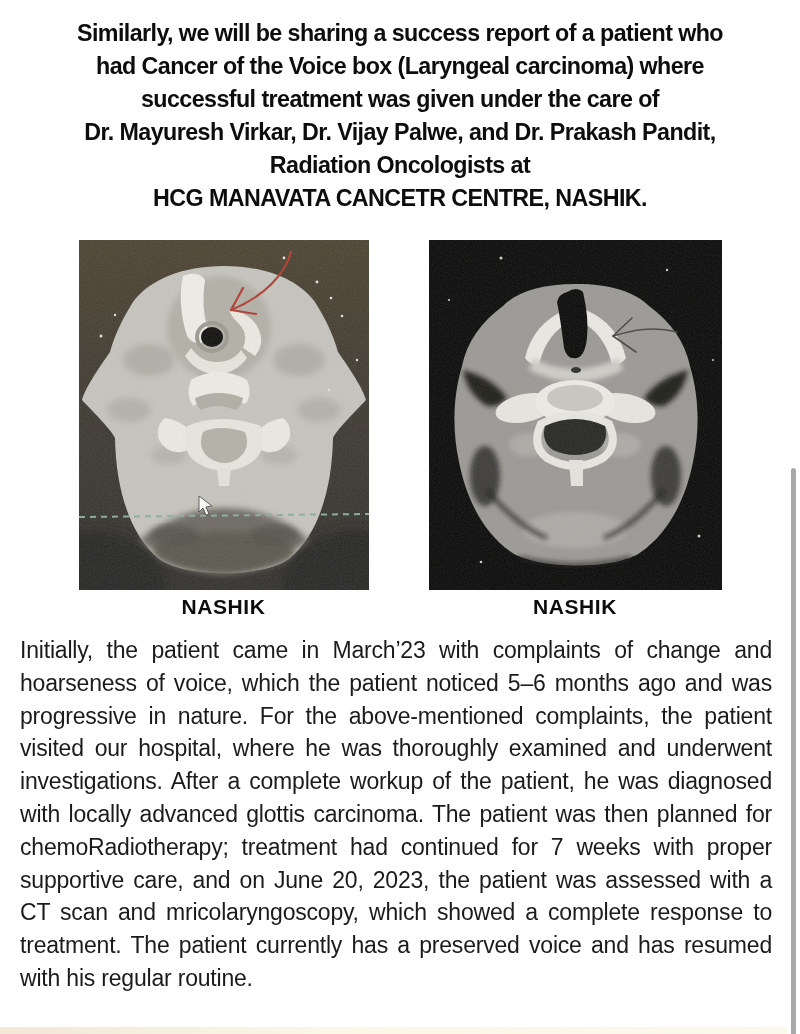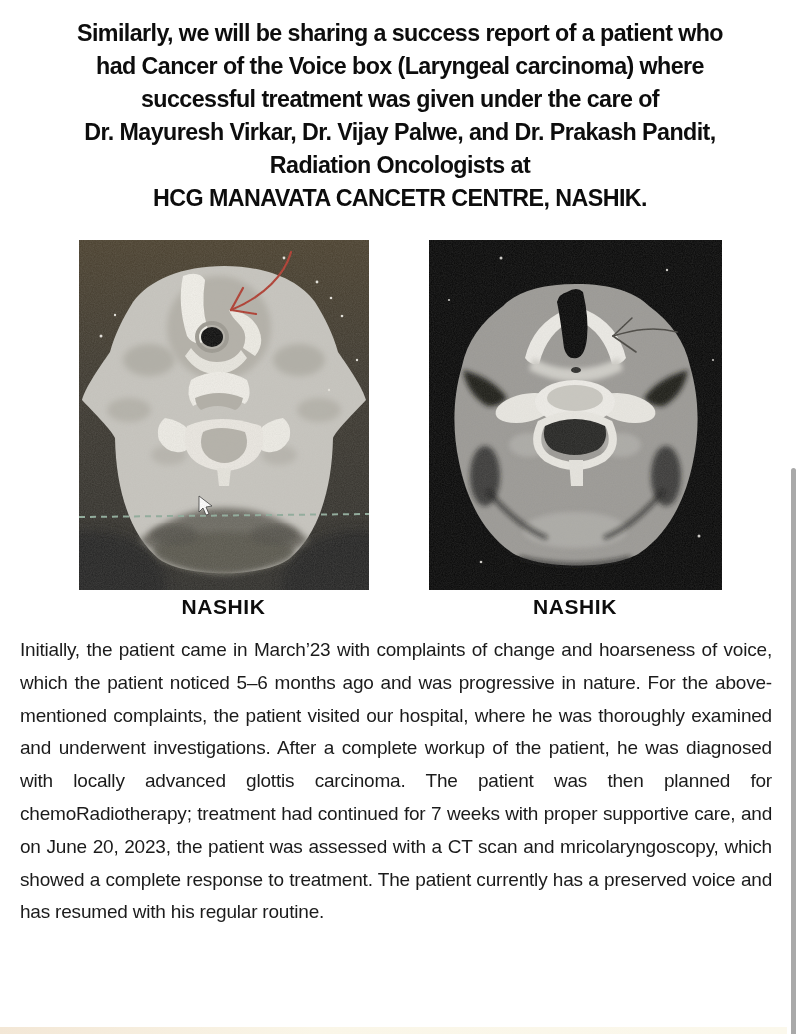--- a/index.html
+++ b/index.html
@@ -34,21 +34,21 @@
   figcaption{
     margin-top:5px;
     font-weight:bold;
     font-size:21px;
     letter-spacing:0.6px;
     color:#0d0d0d;
   }
   .ct-frame{display:block;}
   .body-text{
     margin:15px 28px 0 20px;
-    font-size:19px;
+    font-size:23px;
     line-height:32.8px;
     letter-spacing:-0.2px;
     text-align:justify;
     color:#1b1b1b;
   }
   .bottom-strip{
     position:absolute;
     left:0;bottom:0;
     width:787px;height:7px;
     background:linear-gradient(90deg,#f3e7d6,#faf6e8 40%,#fbf8ec);

